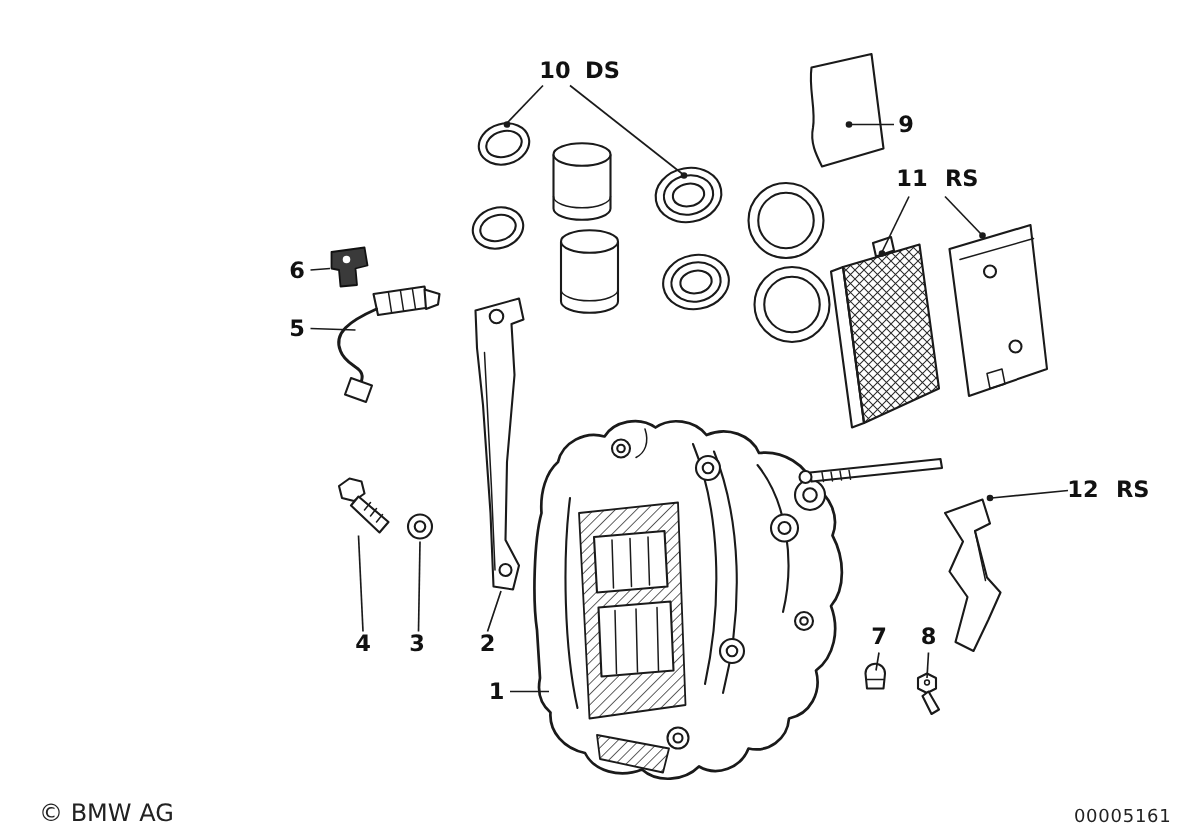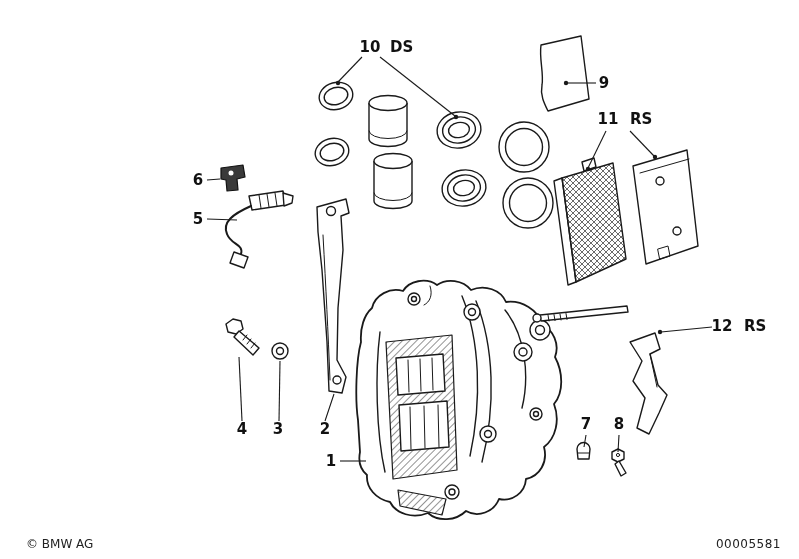--- a/index.html
+++ b/index.html
@@ -11,21 +11,21 @@
   .fw{fill:#ffffff;stroke:#1a1a1a;stroke-width:1.4;stroke-linejoin:round;}
   .ln{fill:none;stroke:#1a1a1a;stroke-width:1.4;stroke-linejoin:round;stroke-linecap:round;}
   .thin{stroke-width:1;}
   .dk{fill:#3a3a3a;stroke:#111;stroke-width:1.2;stroke-linejoin:round;}
   .ph{fill:url(#crosshatch);stroke:#1a1a1a;stroke-width:1.4;stroke-linejoin:round;}
   .ph2{fill:url(#hatch);stroke:#1a1a1a;stroke-width:1.2;stroke-linejoin:round;}
   .leader{stroke:#1a1a1a;stroke-width:1.1;}
   .dot{fill:#1a1a1a;stroke:none;}
   .lbl{font:bold 15px "DejaVu Sans","Liberation Sans",sans-serif;fill:#111;text-anchor:middle;}
   .lblsfx{font:bold 15px "DejaVu Sans","Liberation Sans",sans-serif;fill:#111;text-anchor:start;}
-  .copyright{position:absolute;left:26px;bottom:8px;font-size:12px;color:#222;}
+  .copyright{position:absolute;left:26px;bottom:8px;font-size:16px;color:#222;}
   .drawnum{position:absolute;right:18px;bottom:8px;font-size:12px;color:#222;letter-spacing:.5px;}
 </style>
 </head>
 <body>
 
 <div class="stage">
   <svg width="799" height="559" viewBox="0 0 799 559">
     <defs>
       <pattern id="hatch" width="5" height="5" patternUnits="userSpaceOnUse" patternTransform="rotate(45)">
         <line x1="0" y1="0" x2="0" y2="5" stroke="#2a2a2a" stroke-width="1"></line>
@@ -206,14 +206,14 @@
       <text class="lbl" x="370" y="52">10</text>
       <text class="lblsfx" x="390" y="52">DS</text>
       <text class="lbl" x="608" y="124">11</text>
       <text class="lblsfx" x="630" y="124">RS</text>
       <text class="lbl" x="722" y="331">12</text>
       <text class="lblsfx" x="744" y="331">RS</text>
     </g>
   </svg>
 
   <div class="copyright">© BMW AG</div>
-  <div class="drawnum">00005581</div>
+  <div class="drawnum">00005161</div>
 </div>
 
 </body></html>

